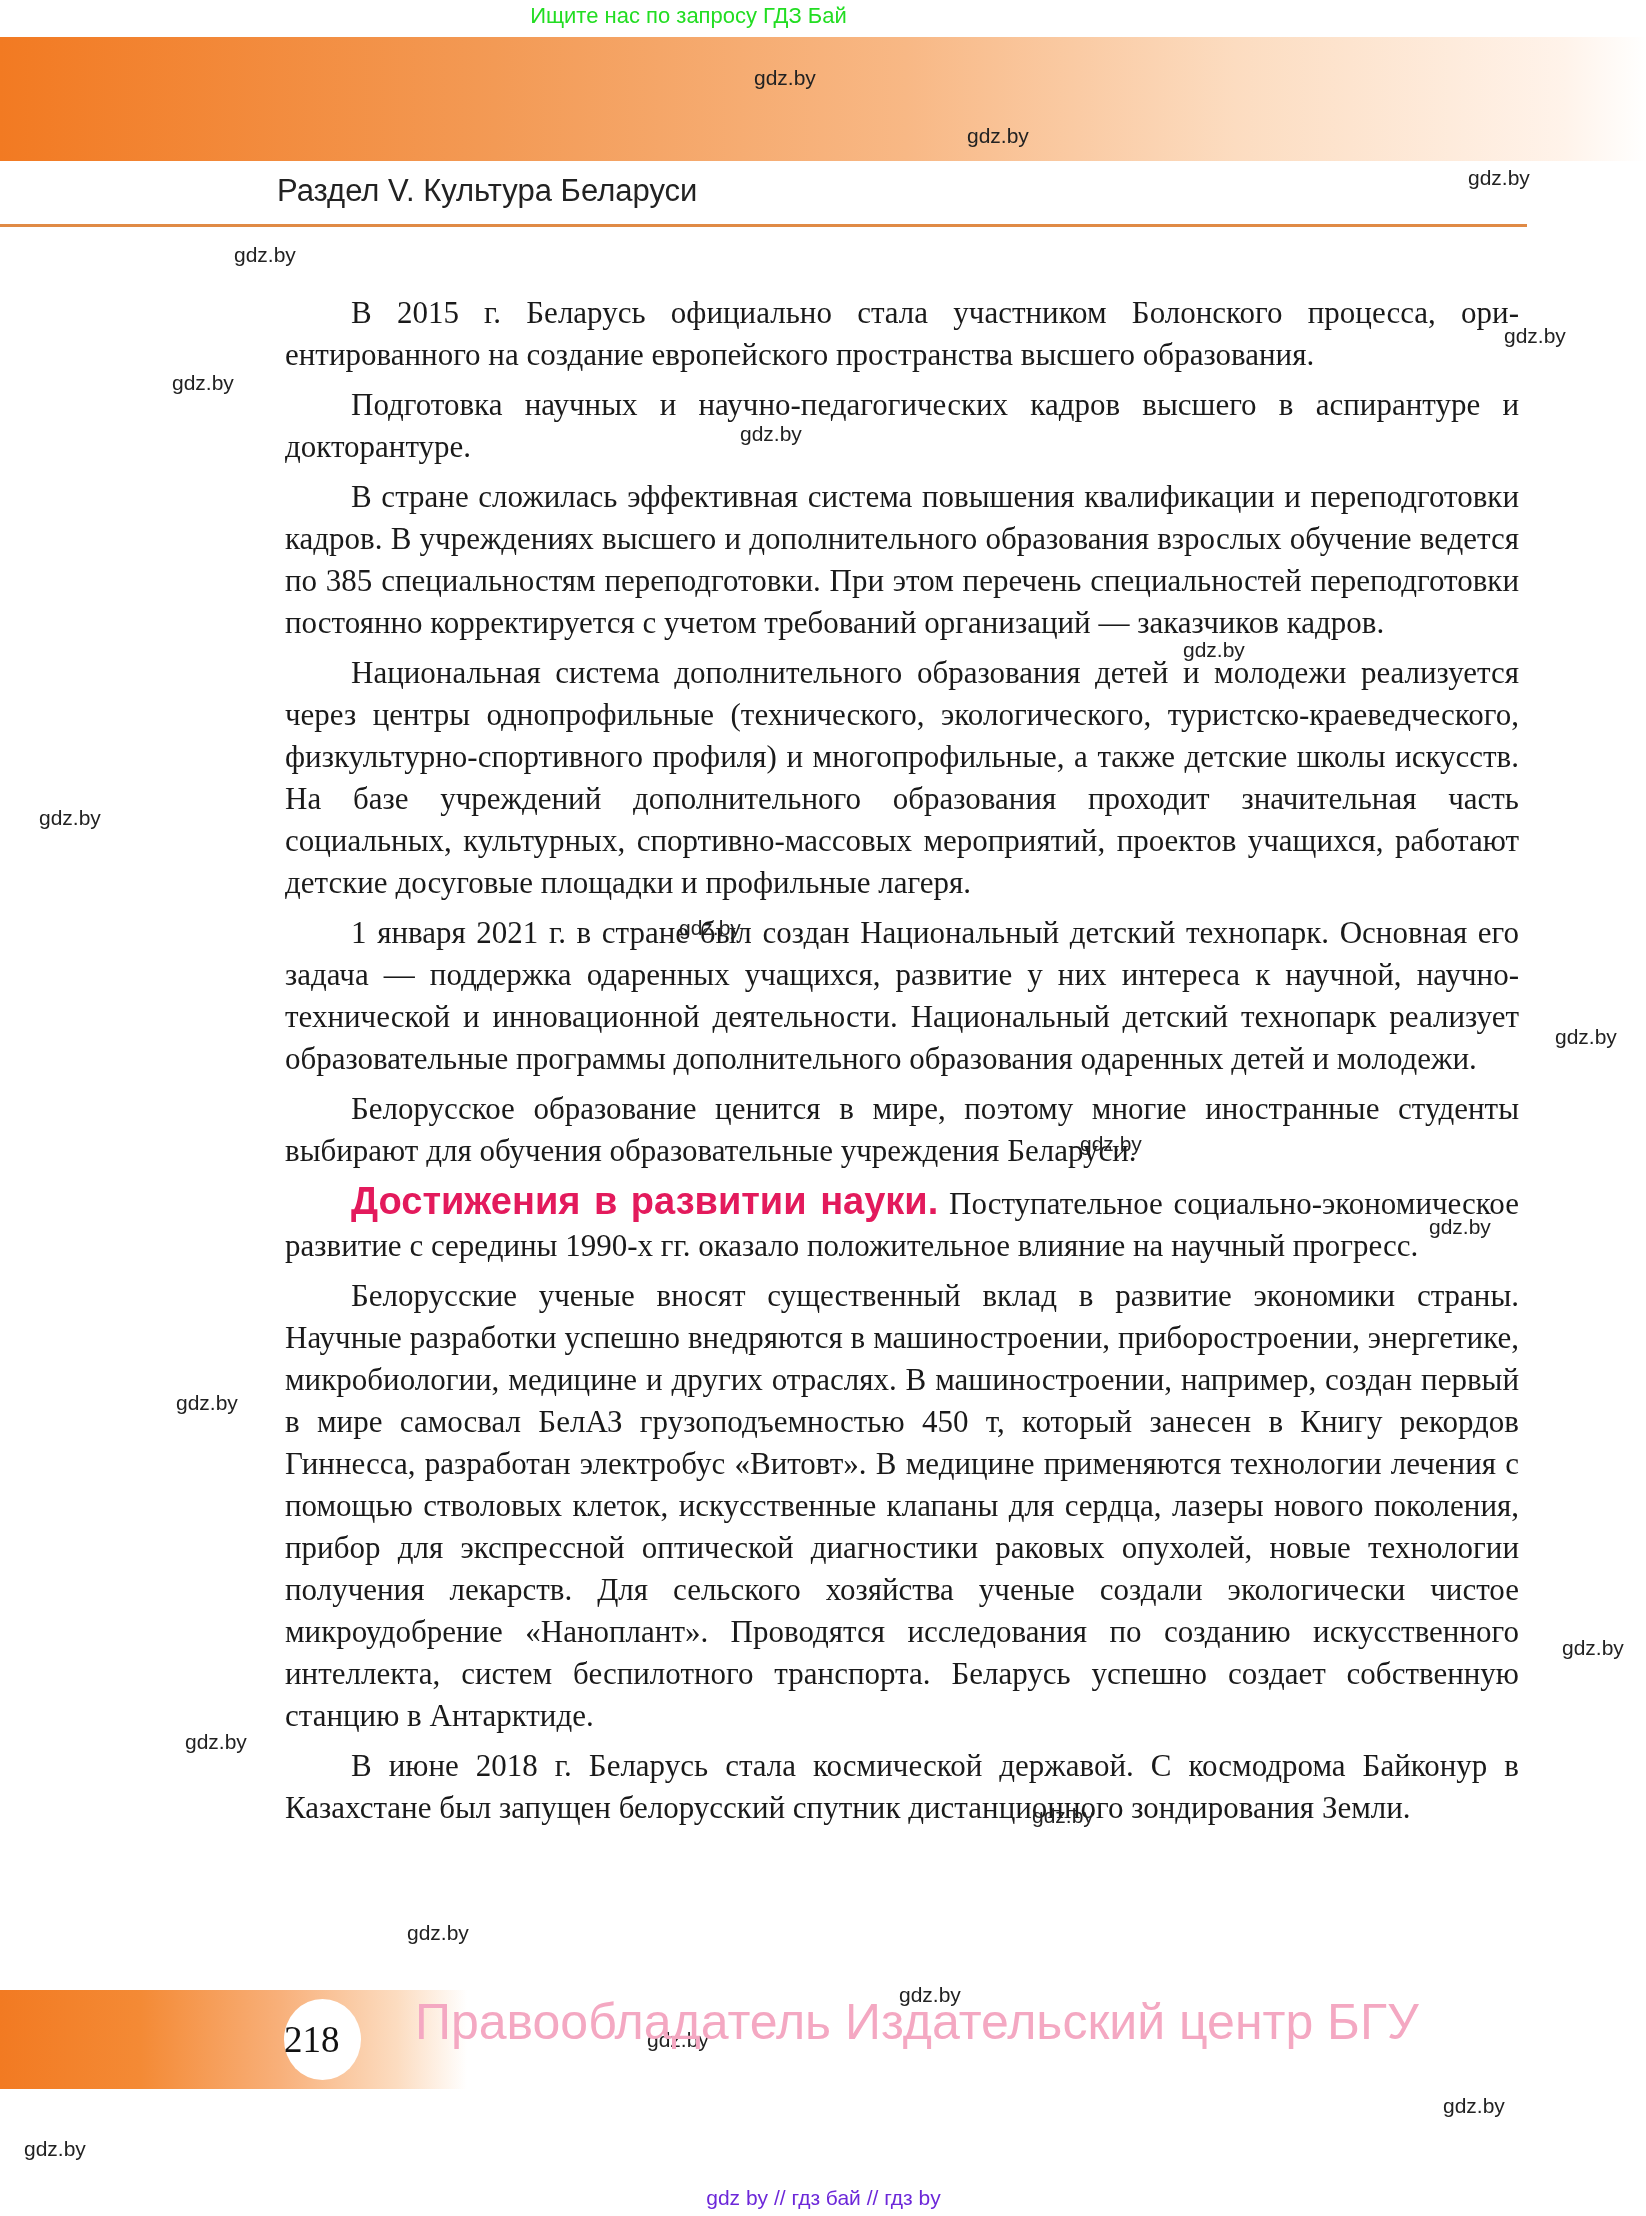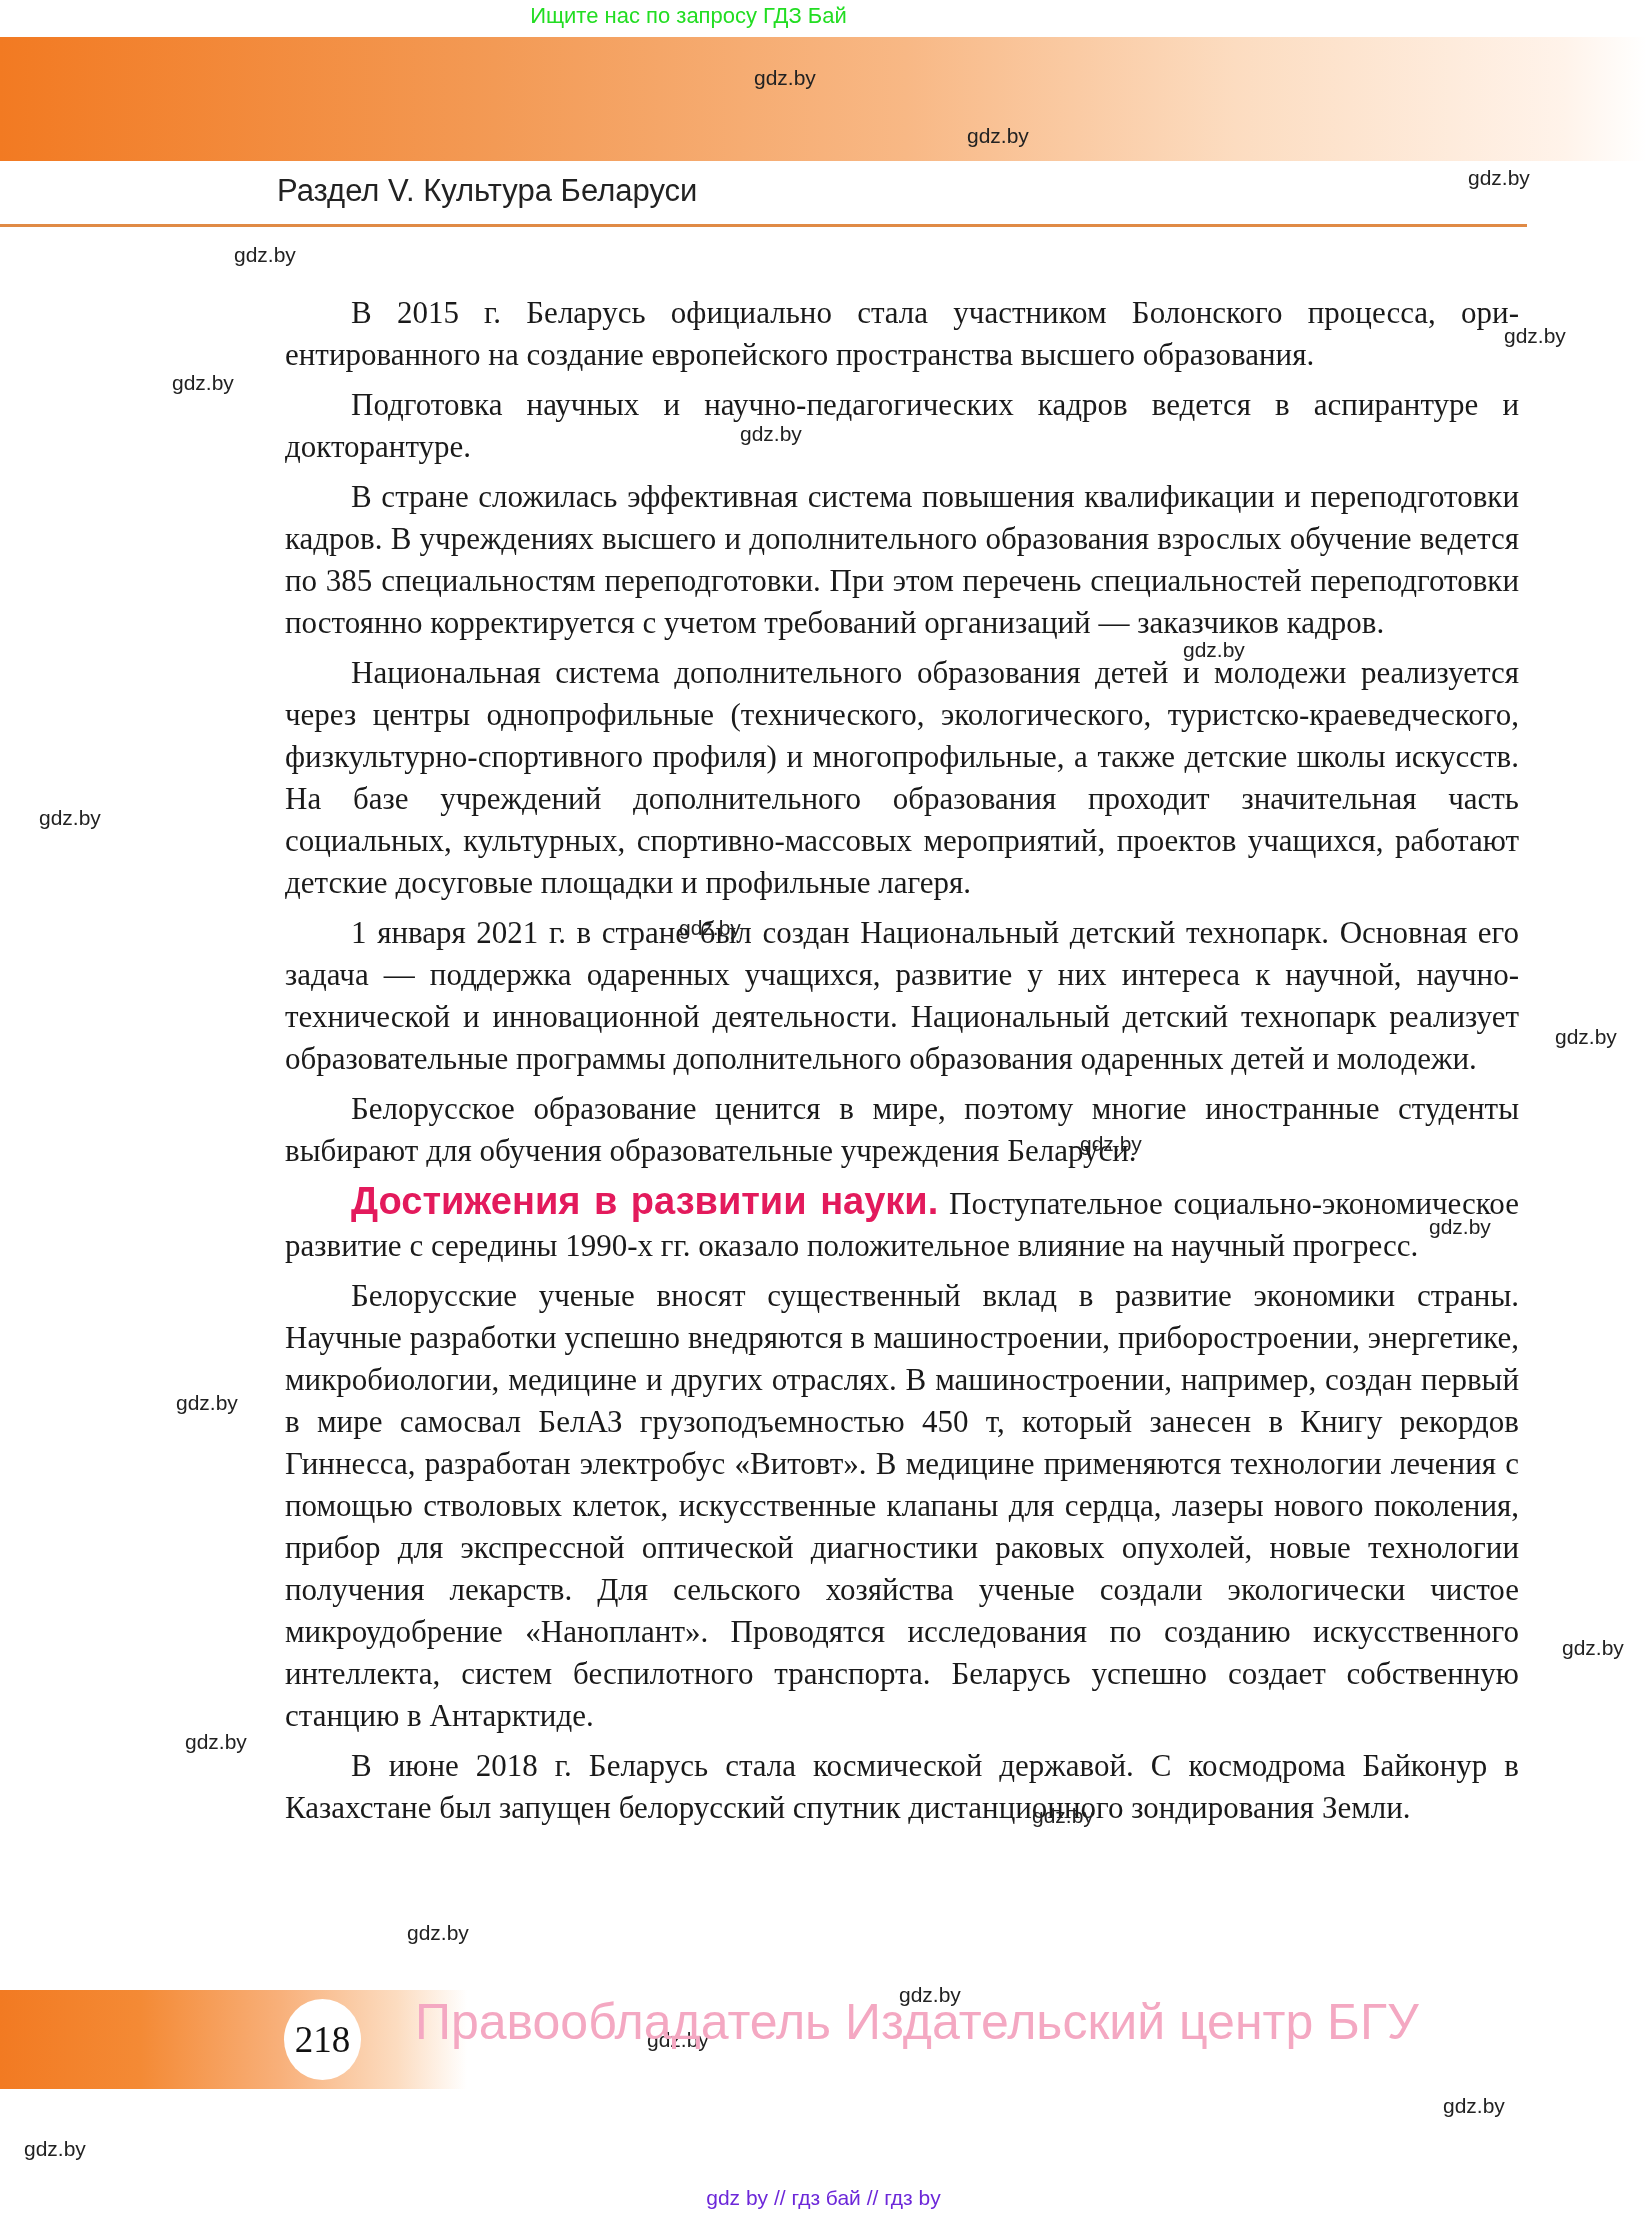--- a/index.html
+++ b/index.html
@@ -6,36 +6,36 @@
   body{width:1647px;height:2216px;position:relative;overflow:hidden;font-family:"Liberation Serif",serif;color:#1a1a1a;}
   .top-banner{position:absolute;top:3.2px;left:0;width:1377px;text-align:center;font-family:"Liberation Sans",sans-serif;font-size:22px;color:#22dd22;}
   .header-band{position:absolute;top:37px;left:0;width:1647px;height:124px;background:linear-gradient(to right,#f27a22 0%,#f39a55 30%,#f8b885 55%,#fcdcc0 75%,#fff3ea 95%,#ffffff 100%);}
   .section-title{position:absolute;top:173px;left:277px;font-family:Liberation Sans, sans-serif;font-size:31px;color:#222;}
   .header-rule{position:absolute;top:224px;left:0;width:1527px;height:3.2px;background:#e08a45;}
   .wm{position:absolute;font-family:"Liberation Sans",sans-serif;font-size:21px;color:#222;}
   .body-text{position:absolute;top:284px;left:277px;width:1250px;font-size:31px;line-height:42px;text-align:justify;}
   .body-text p{margin:8px;text-indent:66px;hyphens:manual;}
   .heading-inline{font-family:"Liberation Sans",sans-serif;font-weight:bold;color:#e31a5c;font-size:38px;}
   .footer-band{position:absolute;top:1990px;left:0;width:467px;height:99px;background:linear-gradient(to right,#f27a22 0%,#f48a35 30%,#f8b07a 60%,#fcdcc0 85%,#ffffff 100%);}
-  .page-oval{position:absolute;top:1999px;left:284px;width:77px;height:81px;border-radius:50%;background:#fff;display:flex;align-items:center;justify-content:center;font-size:37px;color:#111;}
+  .page-oval{position:absolute;top:1999px;left:284px;width:77px;height:81px;border-radius:50%;background:#fff;display:flex;align-items:center;justify-content:flex-start;font-size:37px;color:#111;}
   .copyright{position:absolute;top:1993px;left:415px;font-family:"Liberation Sans",sans-serif;font-size:50px;color:#f4a8c2;}
   .bottom-links{position:absolute;top:2186px;left:0;width:1647px;text-align:center;font-family:"Liberation Sans",sans-serif;font-size:21px;color:#6d28d9;}
 </style>
 </head>
 <body>
 
 <div class="top-banner">Ищите нас по запросу ГДЗ Бай</div>
 
 <div class="header-band"></div>
 <div class="section-title">Раздел V.  Культура Беларуси</div>
 <div class="header-rule"></div>
 
 <div class="body-text">
   <p>В 2015 г. Беларусь официально стала участником Болонского процесса, ори­ентированного на создание европейского пространства высшего образования.</p>
-  <p>Подготовка научных и научно-педагогических кадров ведется в аспирантуре и докторантуре.</p>
+  <p>Подготовка научных и научно-педагогических кадров высшего в аспирантуре и докторантуре.</p>
   <p>В стране сложилась эффективная система повышения квалификации и пере­подготовки кадров. В учреждениях высшего и дополнительного образования взрослых обучение ведется по 385 специальностям переподготовки. При этом перечень специальностей переподготовки постоянно корректируется с учетом требований организаций — заказчиков кадров.</p>
   <p>Национальная система дополнительного образования детей и молодежи ре­ализуется через центры однопрофильные (технического, экологического, турист­ско-краеведческого, физкультурно-спортивного профиля) и многопрофильные, а также детские школы искусств. На базе учреждений дополнительного образо­вания проходит значительная часть социальных, культурных, спортивно-массовых мероприятий, проектов учащихся, работают детские досуговые площадки и про­фильные лагеря.</p>
   <p>1 января 2021 г. в стране был создан Национальный детский технопарк. Ос­новная его задача — поддержка одаренных учащихся, развитие у них интереса к научной, научно-технической и инновационной деятельности. Национальный детский технопарк реализует образовательные программы дополнительного об­разования одаренных детей и молодежи.</p>
   <p>Белорусское образование ценится в мире, поэтому многие иностранные сту­денты выбирают для обучения образовательные учреждения Беларуси.</p>
   <p><span class="heading-inline">Достижения в развитии науки.</span><span> Поступательное социально-экономическое развитие с середины 1990-х гг. оказало положительное влияние на научный прогресс.</span></p>
   <p>Белорусские ученые вносят существенный вклад в развитие экономики страны. Научные разработки успешно внедряются в машиностроении, приборо­строении, энергетике, микробиологии, медицине и других отраслях. В машино­строении, например, создан первый в мире самосвал БелАЗ грузоподъемностью 450 т, который занесен в Книгу рекордов Гиннесса, разработан электробус «Ви­товт». В медицине применяются технологии лечения с помощью стволовых клеток, искусственные клапаны для сердца, лазеры нового поколения, прибор для экс­прессной оптической диагностики раковых опухолей, новые технологии полу­чения лекарств. Для сельского хозяйства ученые создали экологически чистое микроудобрение «Наноплант». Проводятся исследования по созданию искус­ственного интеллекта, систем беспилотного транспорта. Беларусь успешно создает собственную станцию в Антарктиде.</p>
   <p>В июне 2018 г. Беларусь стала космической державой. С космодрома Байконур в Казахстане был запущен белорусский спутник дистанционного зондирования Земли.</p>
 </div>
 
 <div id="watermarks">

